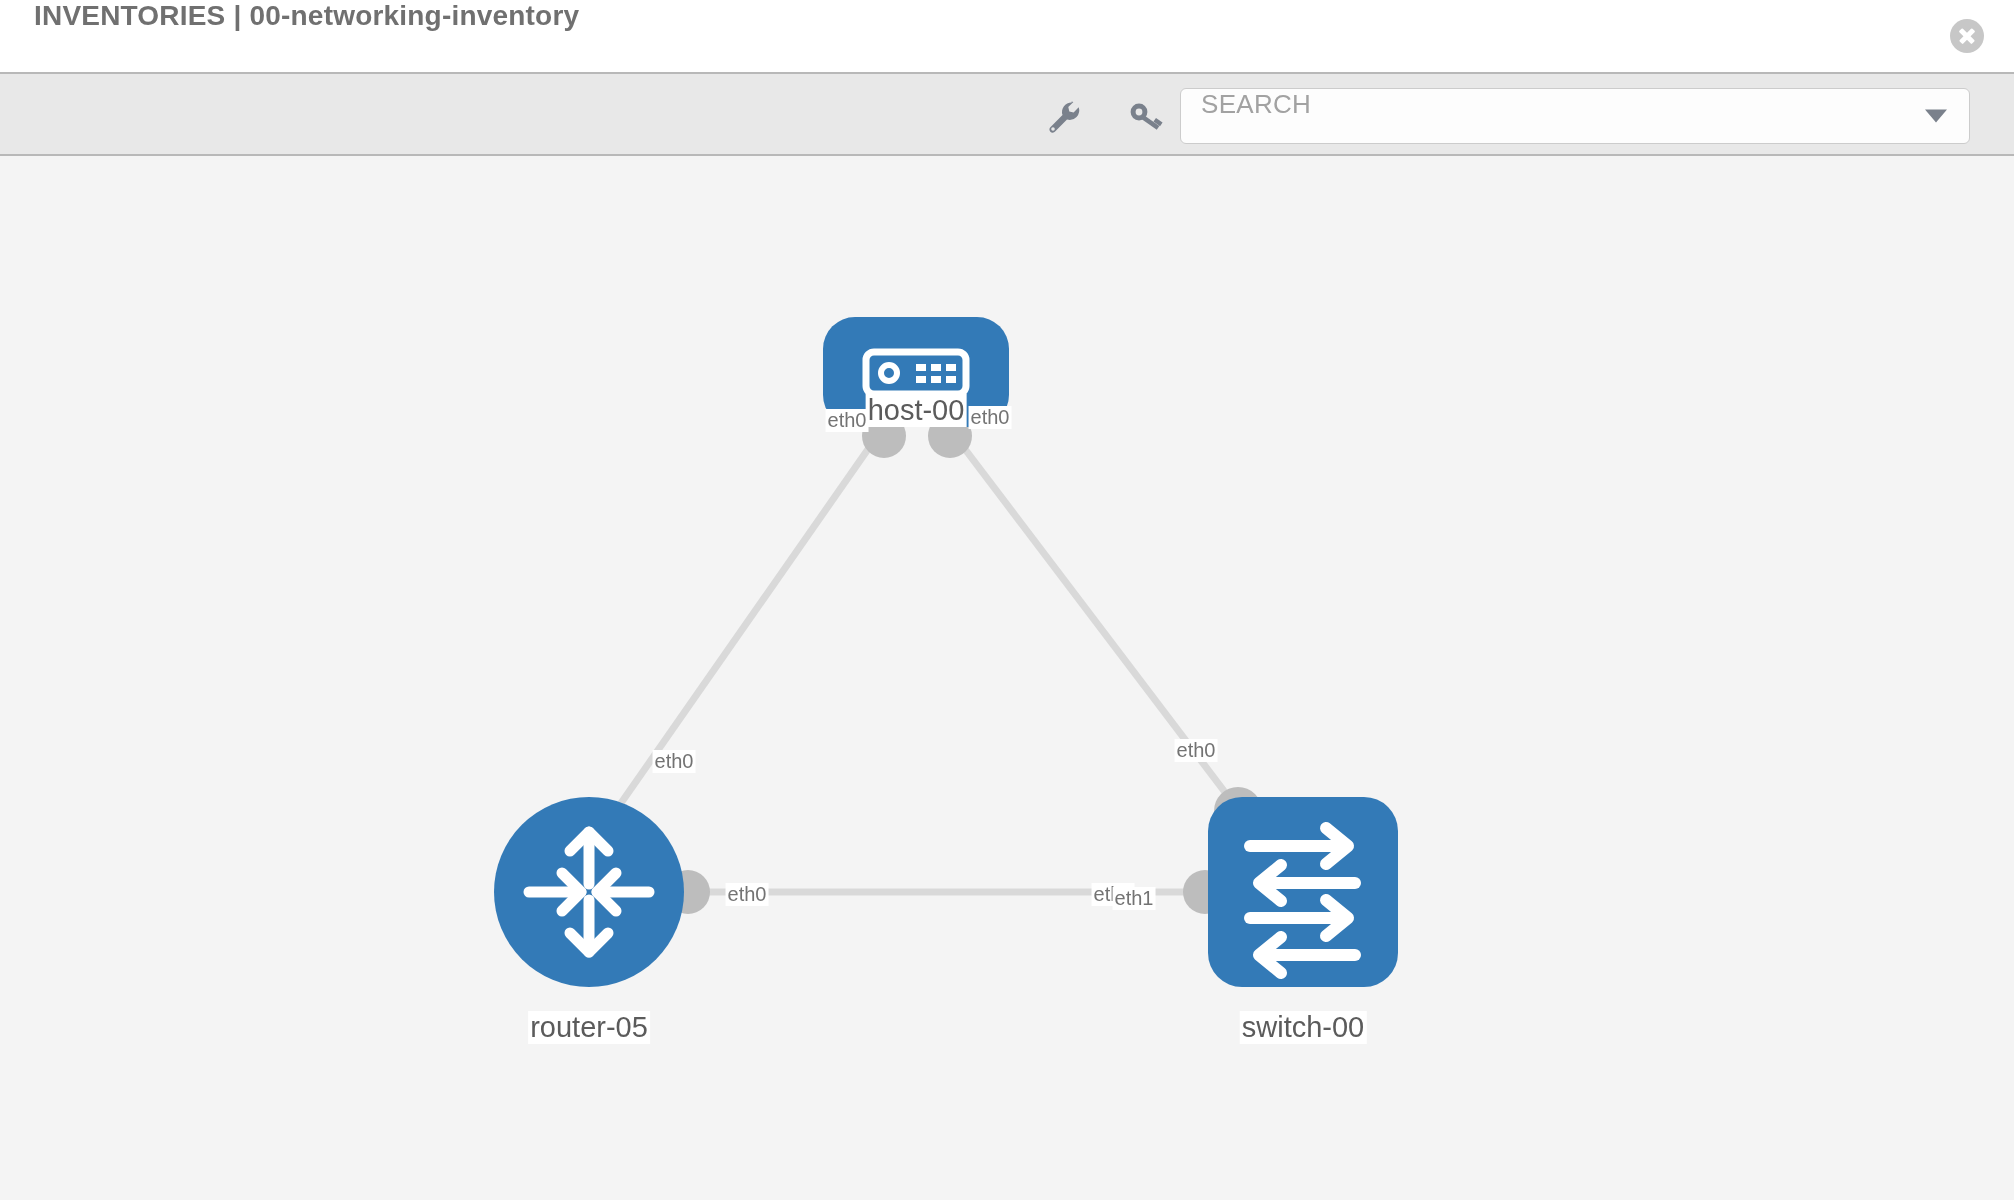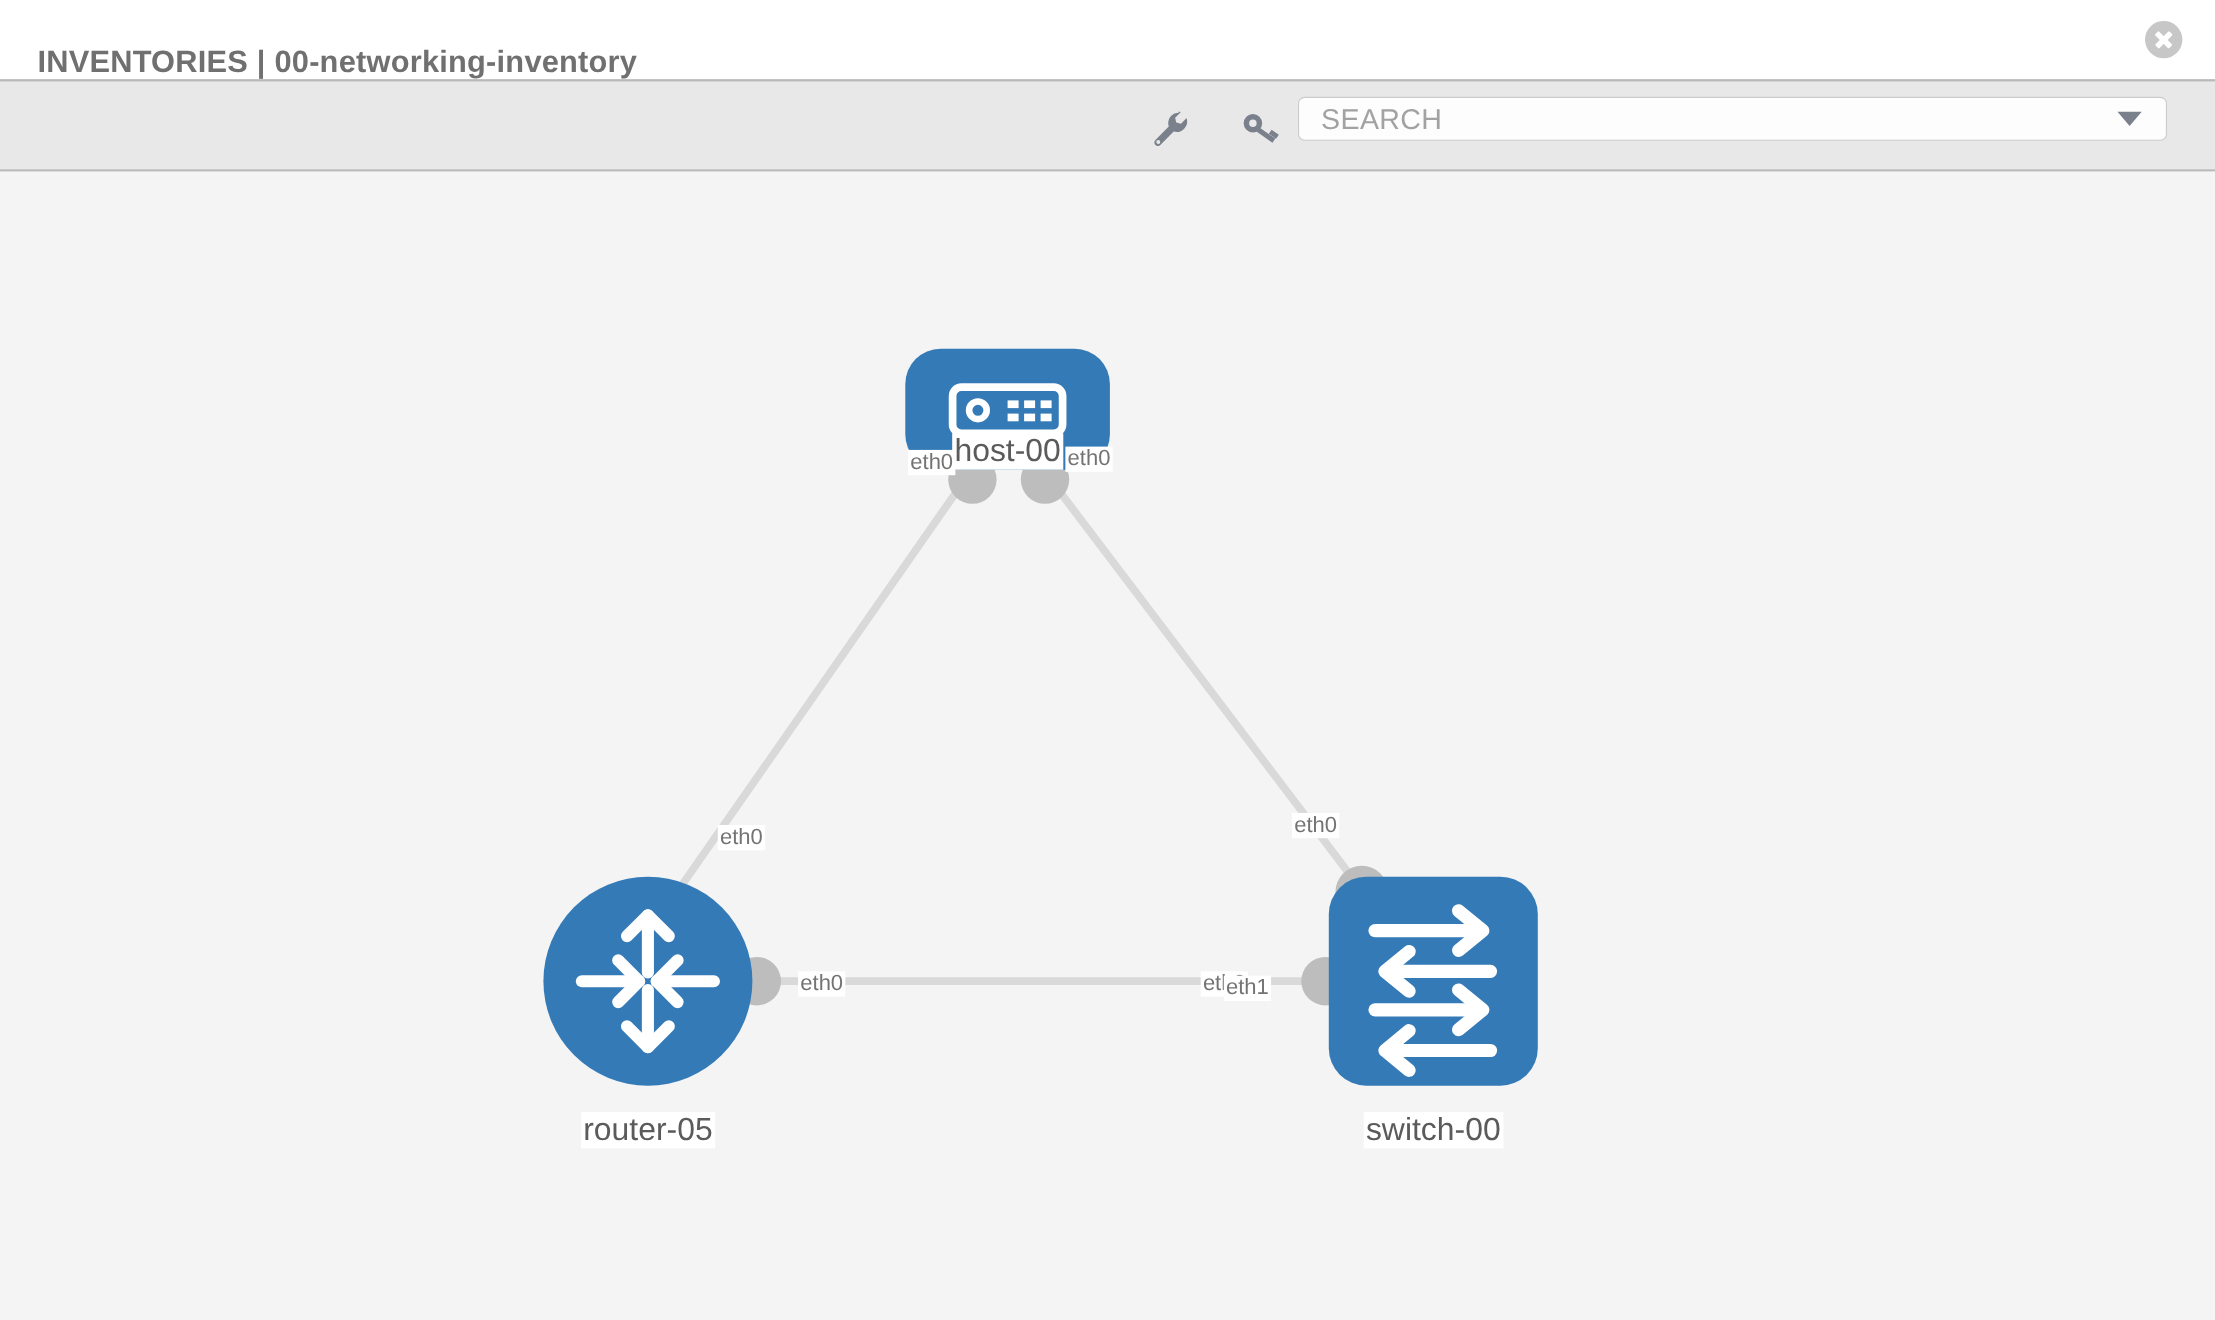--- a/index.html
+++ b/index.html
@@ -20,21 +20,21 @@
   }
 
   
   .header {
     position: absolute;
     left: 0; top: 0;
     width: 2014px;
     height: 72px;
     background: #ffffff;
     display: flex;
-    align-items: flex-end;
+    align-items: flex-start;
     border-radius: 25px;
   }
   .header-title {
     margin-left: 34px;
     font-size: 28px;
     font-weight: bold;
     color: #707070;
     letter-spacing: 0.2px;
     white-space: nowrap;
     font-stretch: condensed;
@@ -122,26 +122,25 @@
     display: flex;
     align-items: center;
     justify-content: center;
   }
 
   .search-field {
     position: absolute;
     left: 1180px;
     top: 14px;
     width: 790px;
-    height: 40px;
+    height: 56px;
     background: #fdfdfd;
     border: 1.5px solid #cccccc;
     border-radius: 6px;
     display: flex;
-    align-items: center;
     cursor: text;
   }
   .search-placeholder {
     margin-left: 20px;
     font-size: 26px;
     color: #a2a2a2;
     letter-spacing: 0.3px;
   }
 
   

